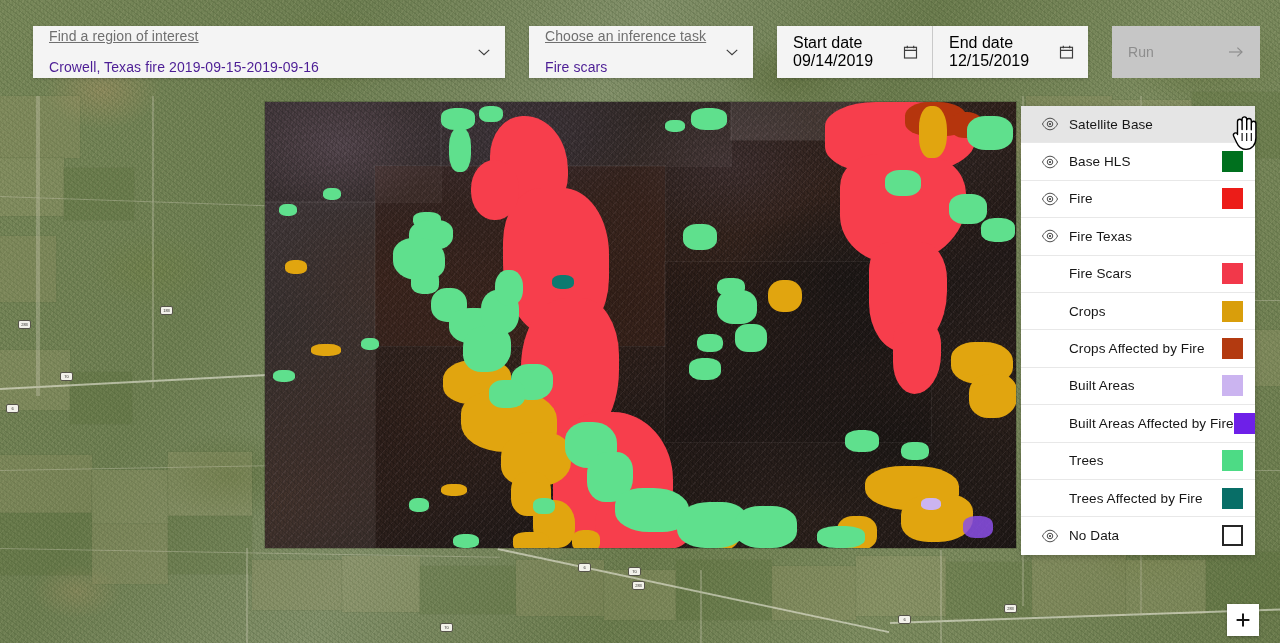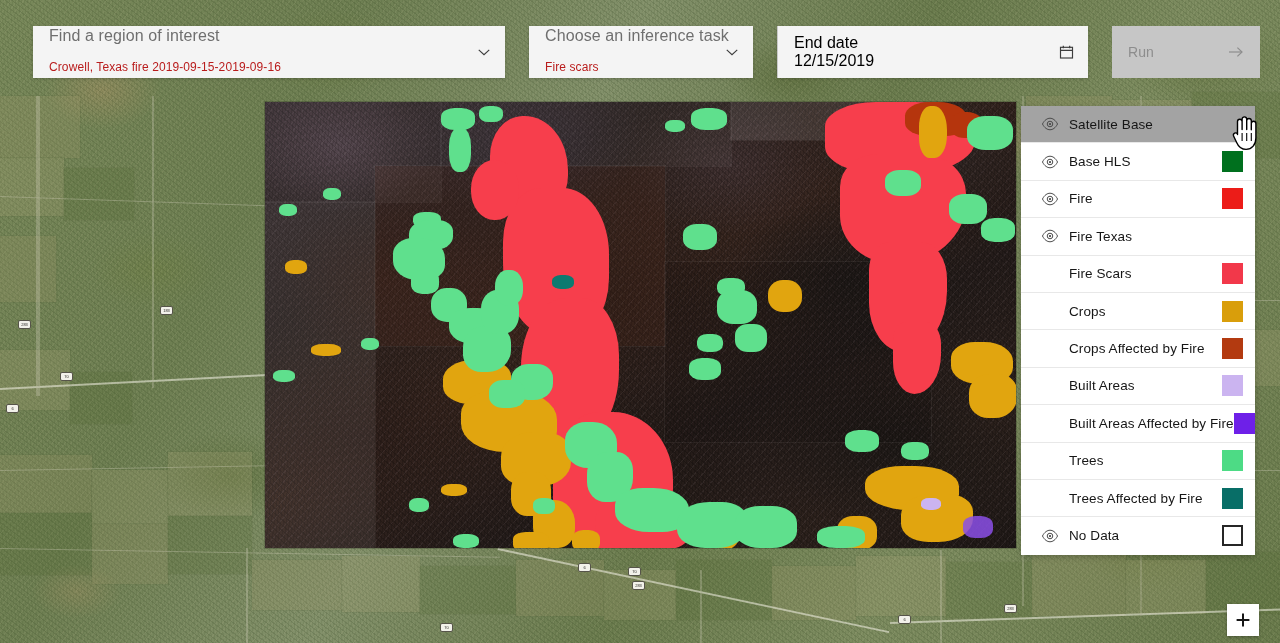--- a/index.html
+++ b/index.html
@@ -106,22 +106,22 @@
   
   .cls { position: absolute; }
 
   
   .toolbar { position: absolute; left: 0; top: 0; width: 1280px; height: 95px; }
   .field {
     position: absolute; background: #f4f4f4; height: 52px;
     display: flex; flex-direction: column; justify-content: center;
     padding: 0 16px; box-shadow: 0 1px 3px rgba(0,0,0,.18);
   }
-  .field .lbl { font-size: 16px; color: #6f6f6f; line-height: 14px; margin-bottom: 15px; letter-spacing: .1px; }
-  .field .val { font-size: 12px; color: #b91c1c; line-height: 18px; letter-spacing: .1px; }
+  .field .lbl { font-size: 14px; color: #6f6f6f; line-height: 14px; margin-bottom: 15px; letter-spacing: .1px; text-decoration: underline; }
+  .field .val { font-size: 14px; color: #4c1d95; line-height: 18px; letter-spacing: .1px; }
   .chev {
     position: absolute; right: 14px; top: 50%; transform: translateY(-50%);
     width: 14px; height: 14px;
   }
   .cal { position: absolute; right: 14px; top: 50%; transform: translateY(-50%); width: 15px; height: 15px; }
 
   #roi-field   { left: 33px;  top: 26px; width: 472px; }
   #task-field  { left: 529px; top: 26px; width: 224px; }
   #dates-wrap {
     position: absolute; left: 777px; top: 26px; width: 311px; height: 52px;
@@ -144,21 +144,21 @@
   #legend {
     position: absolute; left: 1021px; top: 106px; width: 234px;
     background: #ffffff; box-shadow: 0 2px 6px rgba(0,0,0,.22);
     font-size: 13.5px; color: #161616;
   }
   .lrow {
     position: relative; display: flex; align-items: center;
     height: 37.4px; border-bottom: 1px solid #e8e8e8; padding: 0 0 0 20px;
   }
   .lrow:last-child { border-bottom: none; }
-  .lrow.active { background: #a3a3a3; }
+  .lrow.active { background: #e5e5e5; }
   .eye { width: 18px; height: 18px; flex: 0 0 18px; margin-right: 10px; }
   .lrow .txt { flex: 1; letter-spacing: .1px; white-space: nowrap; }
   .lrow.child .txt { padding-left: 0; }
   .lrow.child { padding-left: 48px; }
   .sw { width: 21px; height: 21px; flex: 0 0 21px; margin-right: 12px; }
   .sw.outline { background: #ffffff !important; border: 2px solid #262626; }
 
   
   #zoom-ctl {
     position: absolute; left: 1227px; top: 604px; width: 32px; height: 32px;
@@ -355,20 +355,32 @@
       <span class="lbl">Choose an inference task</span>
       <span class="val">Fire scars</span>
       <span class="chev">
         <svg viewBox="0 0 16 16">
             <path d="M2 5.5 L8 11 L14 5.5" fill="none" stroke="#3d3d3d" stroke-width="1.3"></path>
           </svg>
       </span>
     </div>
 
     <div id="dates-wrap">
+      <div class="date-half">
+        <span class="lbl">Start date</span>
+        <span class="val">09/14/2019</span>
+        <span class="cal">
+          <svg viewBox="0 0 16 16">
+            <rect x="1.6" y="3" width="12.8" height="11.4" fill="none" stroke="#3d3d3d" stroke-width="1.25"></rect>
+            <line x1="1.6" y1="6.2" x2="14.4" y2="6.2" stroke="#3d3d3d" stroke-width="1.25"></line>
+            <line x1="4.6" y1="1.3" x2="4.6" y2="4" stroke="#3d3d3d" stroke-width="1.25"></line>
+            <line x1="11.4" y1="1.3" x2="11.4" y2="4" stroke="#3d3d3d" stroke-width="1.25"></line>
+          </svg>
+        </span>
+      </div>
       <div class="divider"></div>
       <div class="date-half">
         <span class="lbl">End date</span>
         <span class="val">12/15/2019</span>
         <span class="cal">
           <svg viewBox="0 0 16 16">
             <rect x="1.6" y="3" width="12.8" height="11.4" fill="none" stroke="#3d3d3d" stroke-width="1.25"></rect>
             <line x1="1.6" y1="6.2" x2="14.4" y2="6.2" stroke="#3d3d3d" stroke-width="1.25"></line>
             <line x1="4.6" y1="1.3" x2="4.6" y2="4" stroke="#3d3d3d" stroke-width="1.25"></line>
             <line x1="11.4" y1="1.3" x2="11.4" y2="4" stroke="#3d3d3d" stroke-width="1.25"></line>

